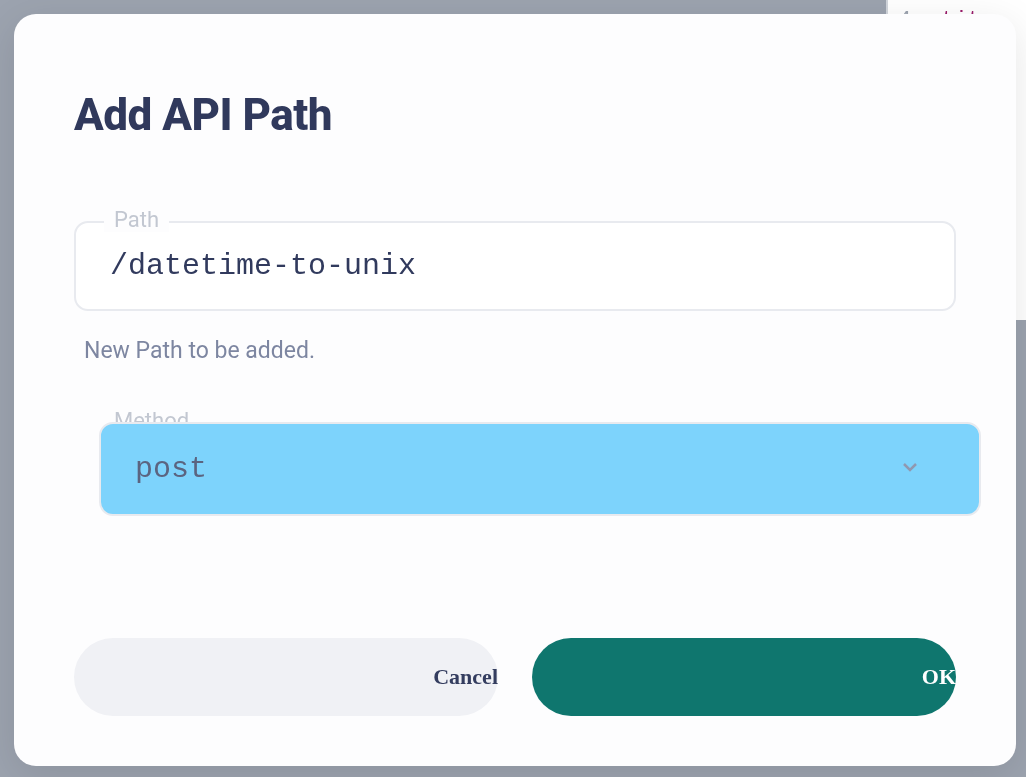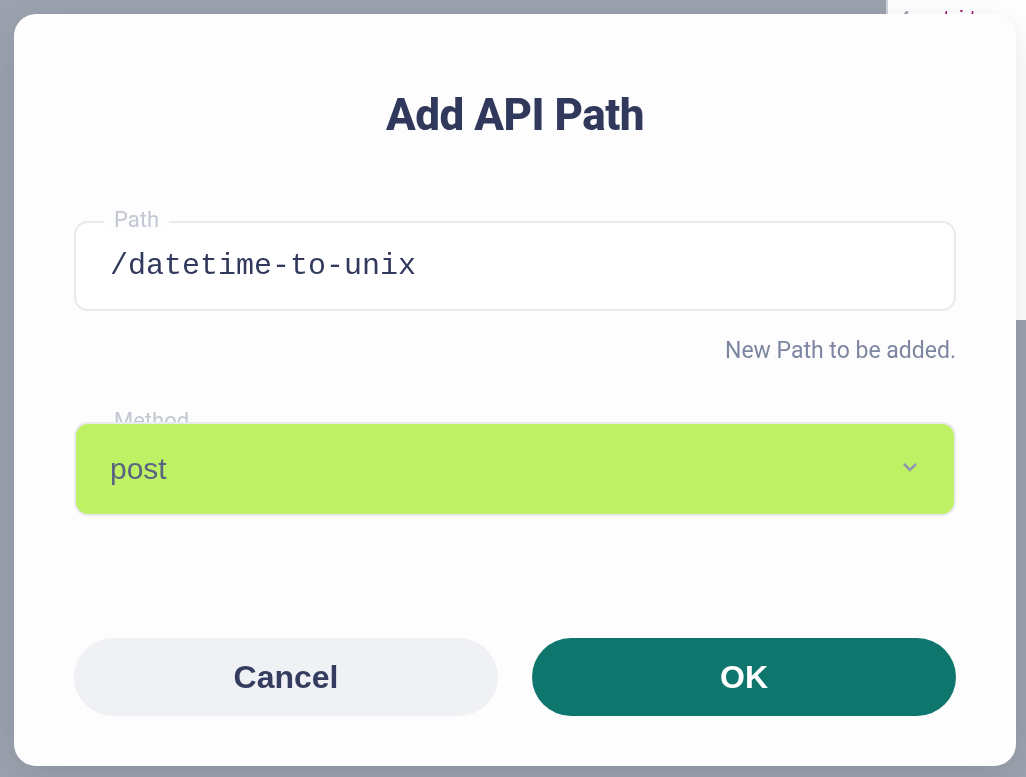--- a/index.html
+++ b/index.html
@@ -62,21 +62,20 @@
       flex-direction: column;
       box-shadow: 0 10px 40px rgba(0,0,0,0.1);
     }
 
     .modal-title {
       font-size: 44px;
       font-weight: 800;
       color: #30395c;
       letter-spacing: -0.5px;
       margin-bottom: 80px;
-      text-align: center;
     }
 
     .field-group {
       position: relative;
       margin-bottom: 26px;
     }
 
     .field-label {
       position: absolute;
       top: -14px;
@@ -99,41 +98,41 @@
       font-family: Liberation Mono, monospace;
       background: #ffffff;
       outline: none;
     }
 
     .helper-text {
       font-size: 23px;
       color: #7d86a1;
       margin-left: 10px;
       margin-bottom: 58px;
-      text-align: right;
     }
 
     .select-wrapper {
       position: relative;
     }
 
     .select-input {
       width: 100%;
       height: 94px;
       border: 2px solid #e8eaef;
       border-radius: 14px;
       padding: 0 34px;
       font-size: 30px;
       color: #5b6480;
-      font-family: Liberation Sans, sans-serif;
-      background: #bef264;
+      font-family: Liberation Mono, monospace;
+      background: #7dd3fc;
       outline: none;
       display: flex;
       align-items: center;
       cursor: pointer;
+      margin-left: 25px;
     }
 
     .chevron {
       position: absolute;
       right: 34px;
       top: 50%;
       transform: translateY(-50%);
       pointer-events: none;
     }
 
@@ -149,24 +148,25 @@
       margin-top: auto;
       display: flex;
       gap: 34px;
     }
 
     .btn {
       flex: 1;
       height: 78px;
       border: none;
       border-radius: 39px;
-      font-size: 32px;
+      font-size: 22px;
       font-weight: 700;
       cursor: pointer;
-      font-family: Liberation Sans, sans-serif;
+      font-family: Liberation Serif, serif;
+      text-align: right;
     }
 
     .btn-cancel {
       background: #f0f1f5;
       color: #343d5f;
     }
 
     .btn-ok {
       background: #0f766e;
       color: #ffffff;

